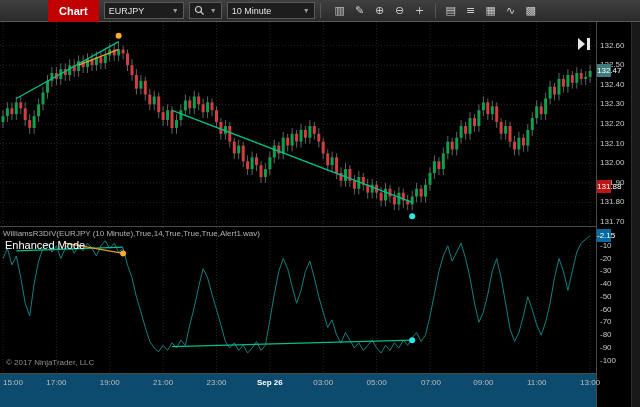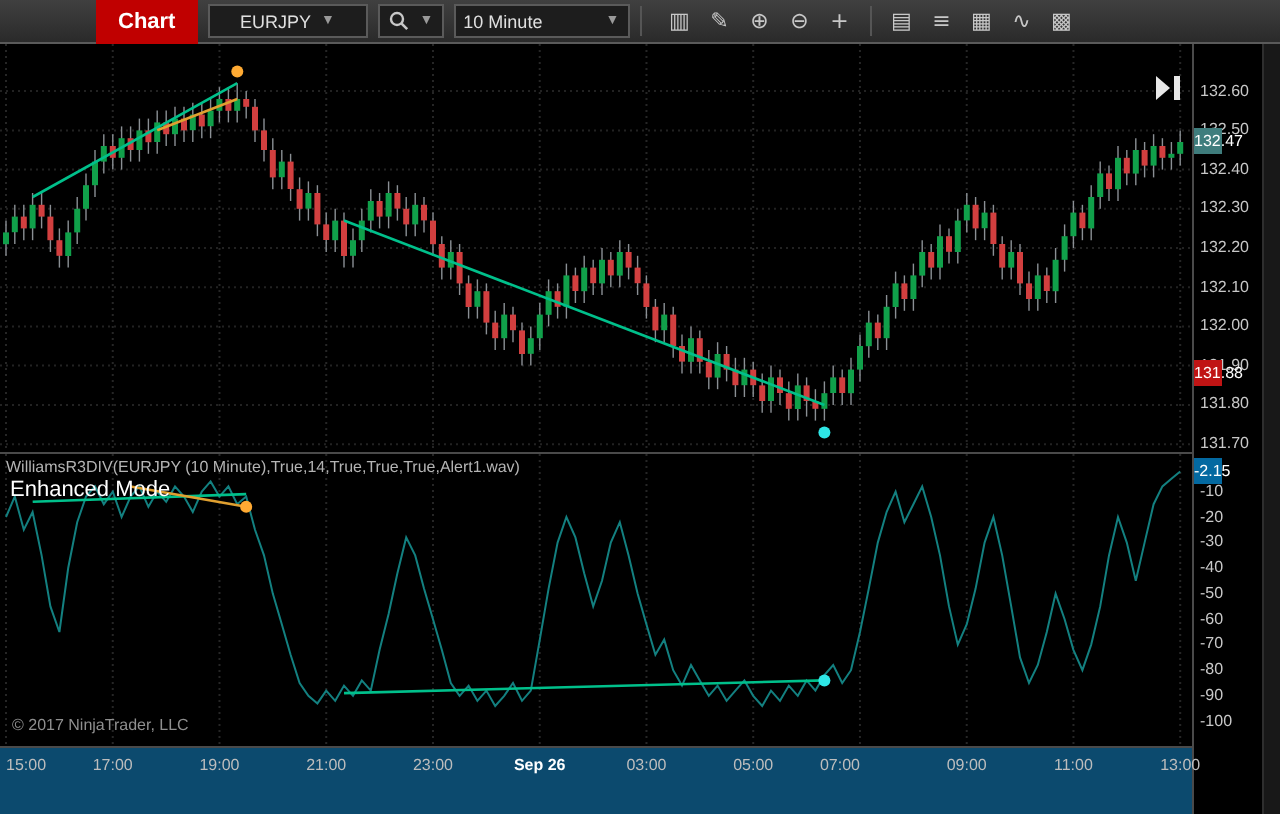--- a/index.html
+++ b/index.html
@@ -36,21 +36,21 @@
   .copyright{position:absolute;left:6px;top:358px;font-size:8px;color:#8f8f8f;z-index:2;}
   .golive{position:absolute;left:576px;top:36px;z-index:2;}
 </style>
 </head>
 <body>
 
 <div class="app">
 
   <div class="toolbar">
     <div class="chart-tab">Chart</div>
-    <div class="dd" style="width:70px;justify-content:center">
+    <div class="dd" style="width:70px;justify-content:space-between">
       <span>EURJPY</span>
       <span class="chev">▼</span>
     </div>
     <div class="dd">
       <svg width="11" height="11" viewBox="0 0 11 11">
         <circle cx="4.5" cy="4.5" r="3" fill="none" stroke="#c8c8c8" stroke-width="1.2"></circle>
         <line x1="6.8" y1="6.8" x2="9.6" y2="9.6" stroke="#c8c8c8" stroke-width="1.3"></line>
       </svg>
       <span class="chev">▼</span>
     </div>
@@ -426,21 +426,21 @@
 
   <div class="time-axis" id="timeAxis">
       <div class="tlab" style="left: 3px; transform: none;">15:00</div>
       <div class="tlab" style="left: 56.3731px;">17:00</div>
       <div class="tlab" style="left: 109.746px;">19:00</div>
       <div class="tlab" style="left: 163.119px;">21:00</div>
       <div class="tlab" style="left: 216.493px;">23:00</div>
       <div class="tlab em" style="left: 269.866px;">Sep 26</div>
       <div class="tlab" style="left: 323.239px;">03:00</div>
       <div class="tlab" style="left: 376.612px;">05:00</div>
-      <div class="tlab" style="left: 420px;">07:00</div>
+      <div class="tlab" style="left: 431px;">07:00</div>
       <div class="tlab" style="left: 483.358px;">09:00</div>
       <div class="tlab" style="left: 536.731px;">11:00</div>
       <div class="tlab" style="left: 590.104px;">13:00</div>
     </div>
 
   <div class="ind-title">WilliamsR3DIV(EURJPY (10 Minute),True,14,True,True,True,Alert1.wav)</div>
   <div class="enh-mode">Enhanced Mode</div>
   <div class="copyright">© 2017 NinjaTrader, LLC</div>
 
   <svg class="golive" width="16" height="16">

